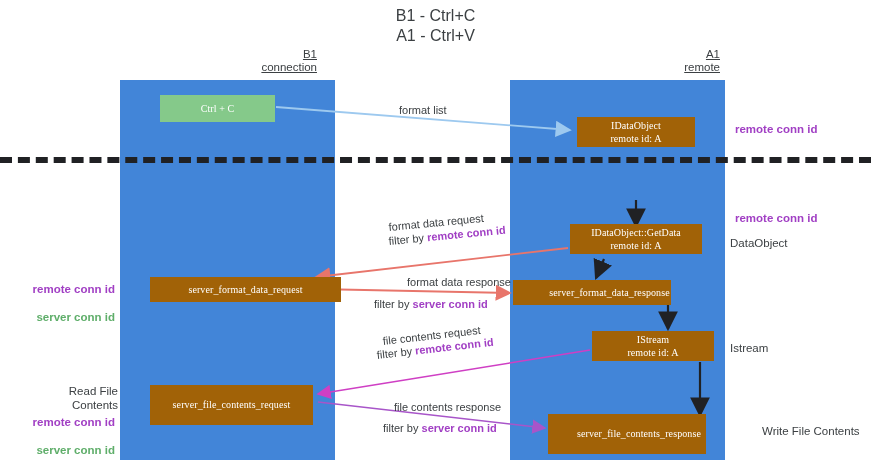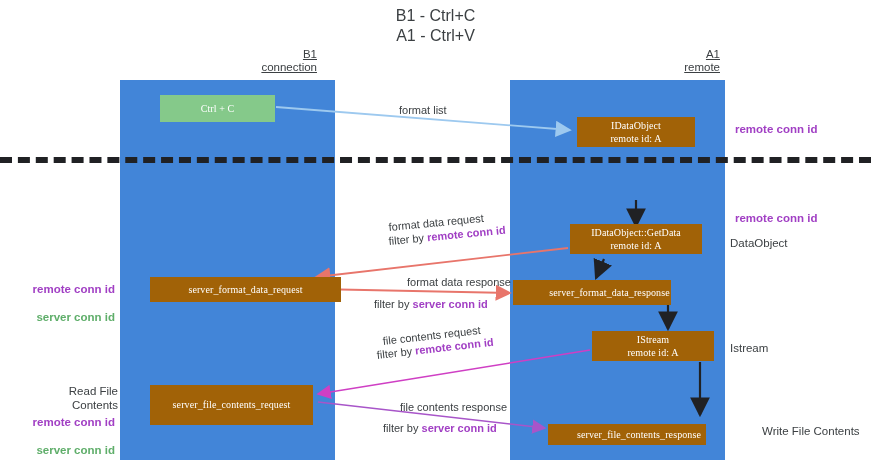--- a/index.html
+++ b/index.html
@@ -49,21 +49,21 @@
   #n-ctrlc{left:160px;top:95px;width:115px;height:27px;}
   #n-ctrlv{left:578px;top:172px;width:115px;height:27px;}
 
   #n-idataobject{left:577px;top:117px;width:118px;height:30px;}
   #n-getdata{left:570px;top:224px;width:132px;height:30px;}
   #n-istream{left:592px;top:331px;width:122px;height:30px;}
 
   #n-fmt-req{left:150px;top:261px;width:191px;height:25px;margin-top:16px;}
   #n-fmt-res{left:513px;top:280px;width:158px;height:25px;padding-left:35px;}
   #n-file-req{left:150px;top:385px;width:163px;height:40px;}
-  #n-file-res{left:548px;top:424px;width:158px;height:21px;padding-left:24px;}
+  #n-file-res{left:548px;top:414px;width:158px;height:40px;padding-left:24px;}
 
   
   .note{font-size:11.5px;line-height:14px;white-space:pre-line;}
   .note.dark{color:#3c4043;}
   .purple{color:#a13fc4;font-weight:700;}
   .green-t{color:#5fae6a;font-weight:700;}
 
   #note-rc1{left:735px;top:122px;}
   #note-rc2{left:735px;top:211px;}
   #note-dataobject{left:730px;top:236px;}
@@ -80,21 +80,21 @@
   .rot-a{transform:rotate(-5.5deg);transform-origin:left top;}
   .rot-b{transform:rotate(-6.5deg);transform-origin:left top;}
 
   #lbl-format-list{left:399px;top:103px;}
   #lbl-fdr1{left:388px;top:220px;}
   #lbl-fdr2{left:388px;top:234px;}
   #lbl-fdres1{left:383px;top:275px;margin-left:24px;}
   #lbl-fdres2{left:374px;top:297px;}
   #lbl-fcr1{left:382px;top:334px;}
   #lbl-fcr2{left:376px;top:348px;}
-  #lbl-fcres1{left:394px;top:400px;margin-left:6px;}
+  #lbl-fcres1{left:394px;top:400px;}
   #lbl-fcres2{left:383px;top:421px;}
 
   svg#wires{position:absolute;left:0;top:0;width:871px;height:467px;overflow:visible;}
 </style>
 </head>
 <body>
 
 <div id="stage">
 
   <div class="abs lane" id="lane-left"></div>

